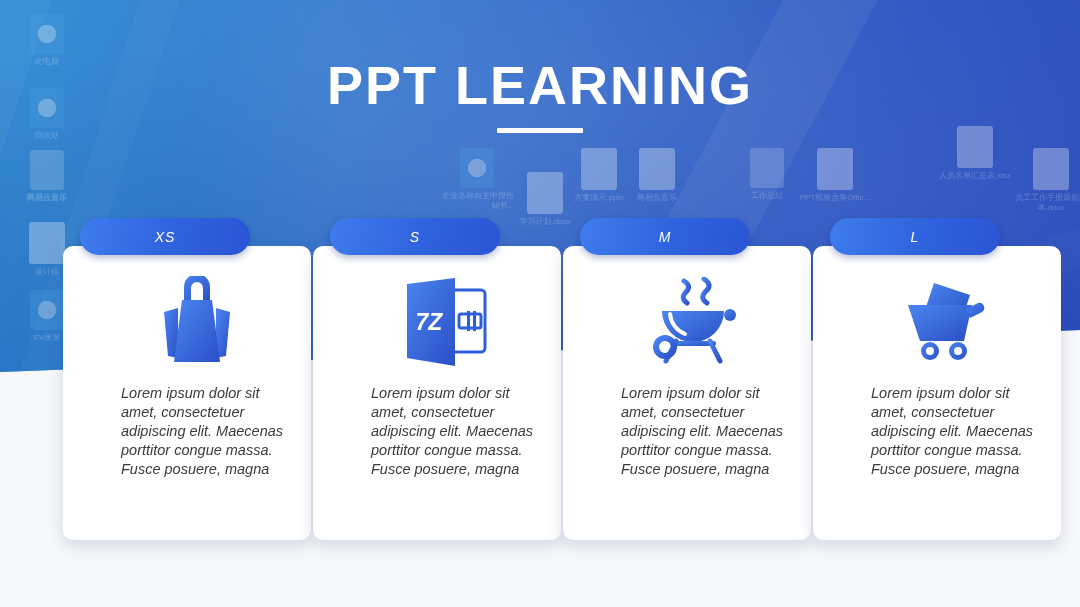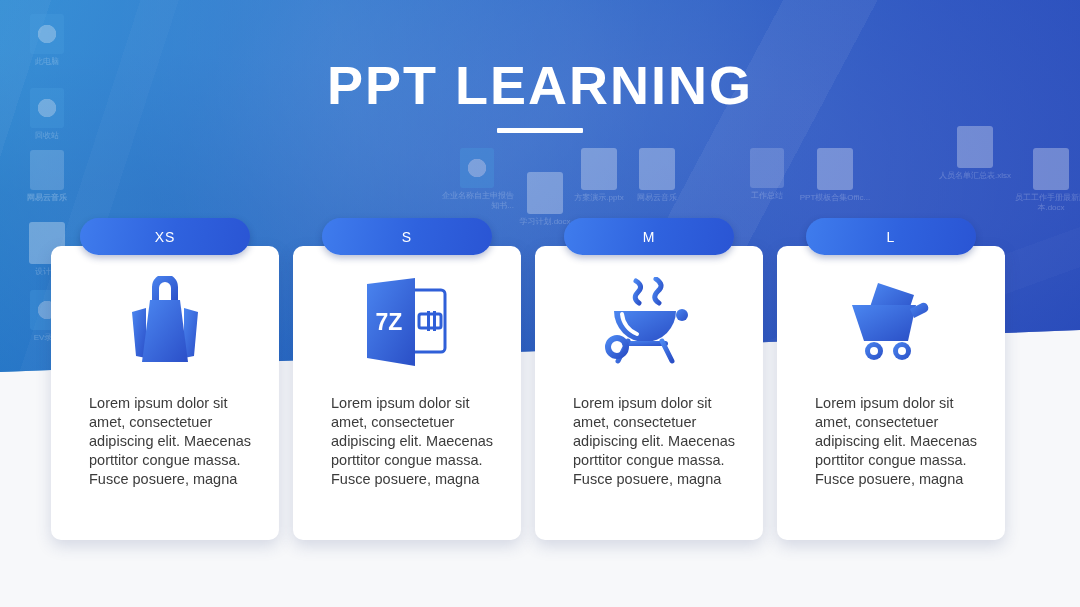--- a/index.html
+++ b/index.html
@@ -134,21 +134,22 @@
   }
 
   
   .cards {
     position: absolute;
     left: 51px;
     top: 218px;
     width: 978px;
     height: 325px;
     display: flex;
-    gap: 14px;
+    gap: 22px;
+    font-style: italic;
   }
   .card-col {
     position: relative;
     width: 228px;
     height: 325px;
   }
   .tab {
     position: absolute;
     left: 29px;
     top: 0;
@@ -163,40 +164,41 @@
     z-index: 3;
   }
   .tab-label {
     color: #ffffff;
     font-size: 14px;
     letter-spacing: 1px;
     font-family: "Liberation Sans", sans-serif;
   }
   .card {
     position: absolute;
-    left: 0;
+    left: 12px;
     top: 28px;
     width: 228px;
     height: 294px;
     background: #ffffff;
     border-radius: 10px;
     box-shadow: 0 6px 16px rgba(40,60,120,0.17);
     z-index: 2;
     overflow: hidden;
+    padding-left: 20px;
   }
   .icon-area {
     height: 138px;
     display: flex;
     align-items: center;
     justify-content: center;
     padding-top: 14px;
     box-sizing: border-box;
   }
   .card-text {
-    margin: 10px 24px 0 38px;
+    margin: 0 24px 0 38px;
     font-size: 14.5px;
     line-height: 19px;
     color: #3b3b3b;
     font-family: "Liberation Sans", sans-serif;
   }
 </style>
 </head>
 <body>
 
 <div class="slide">

